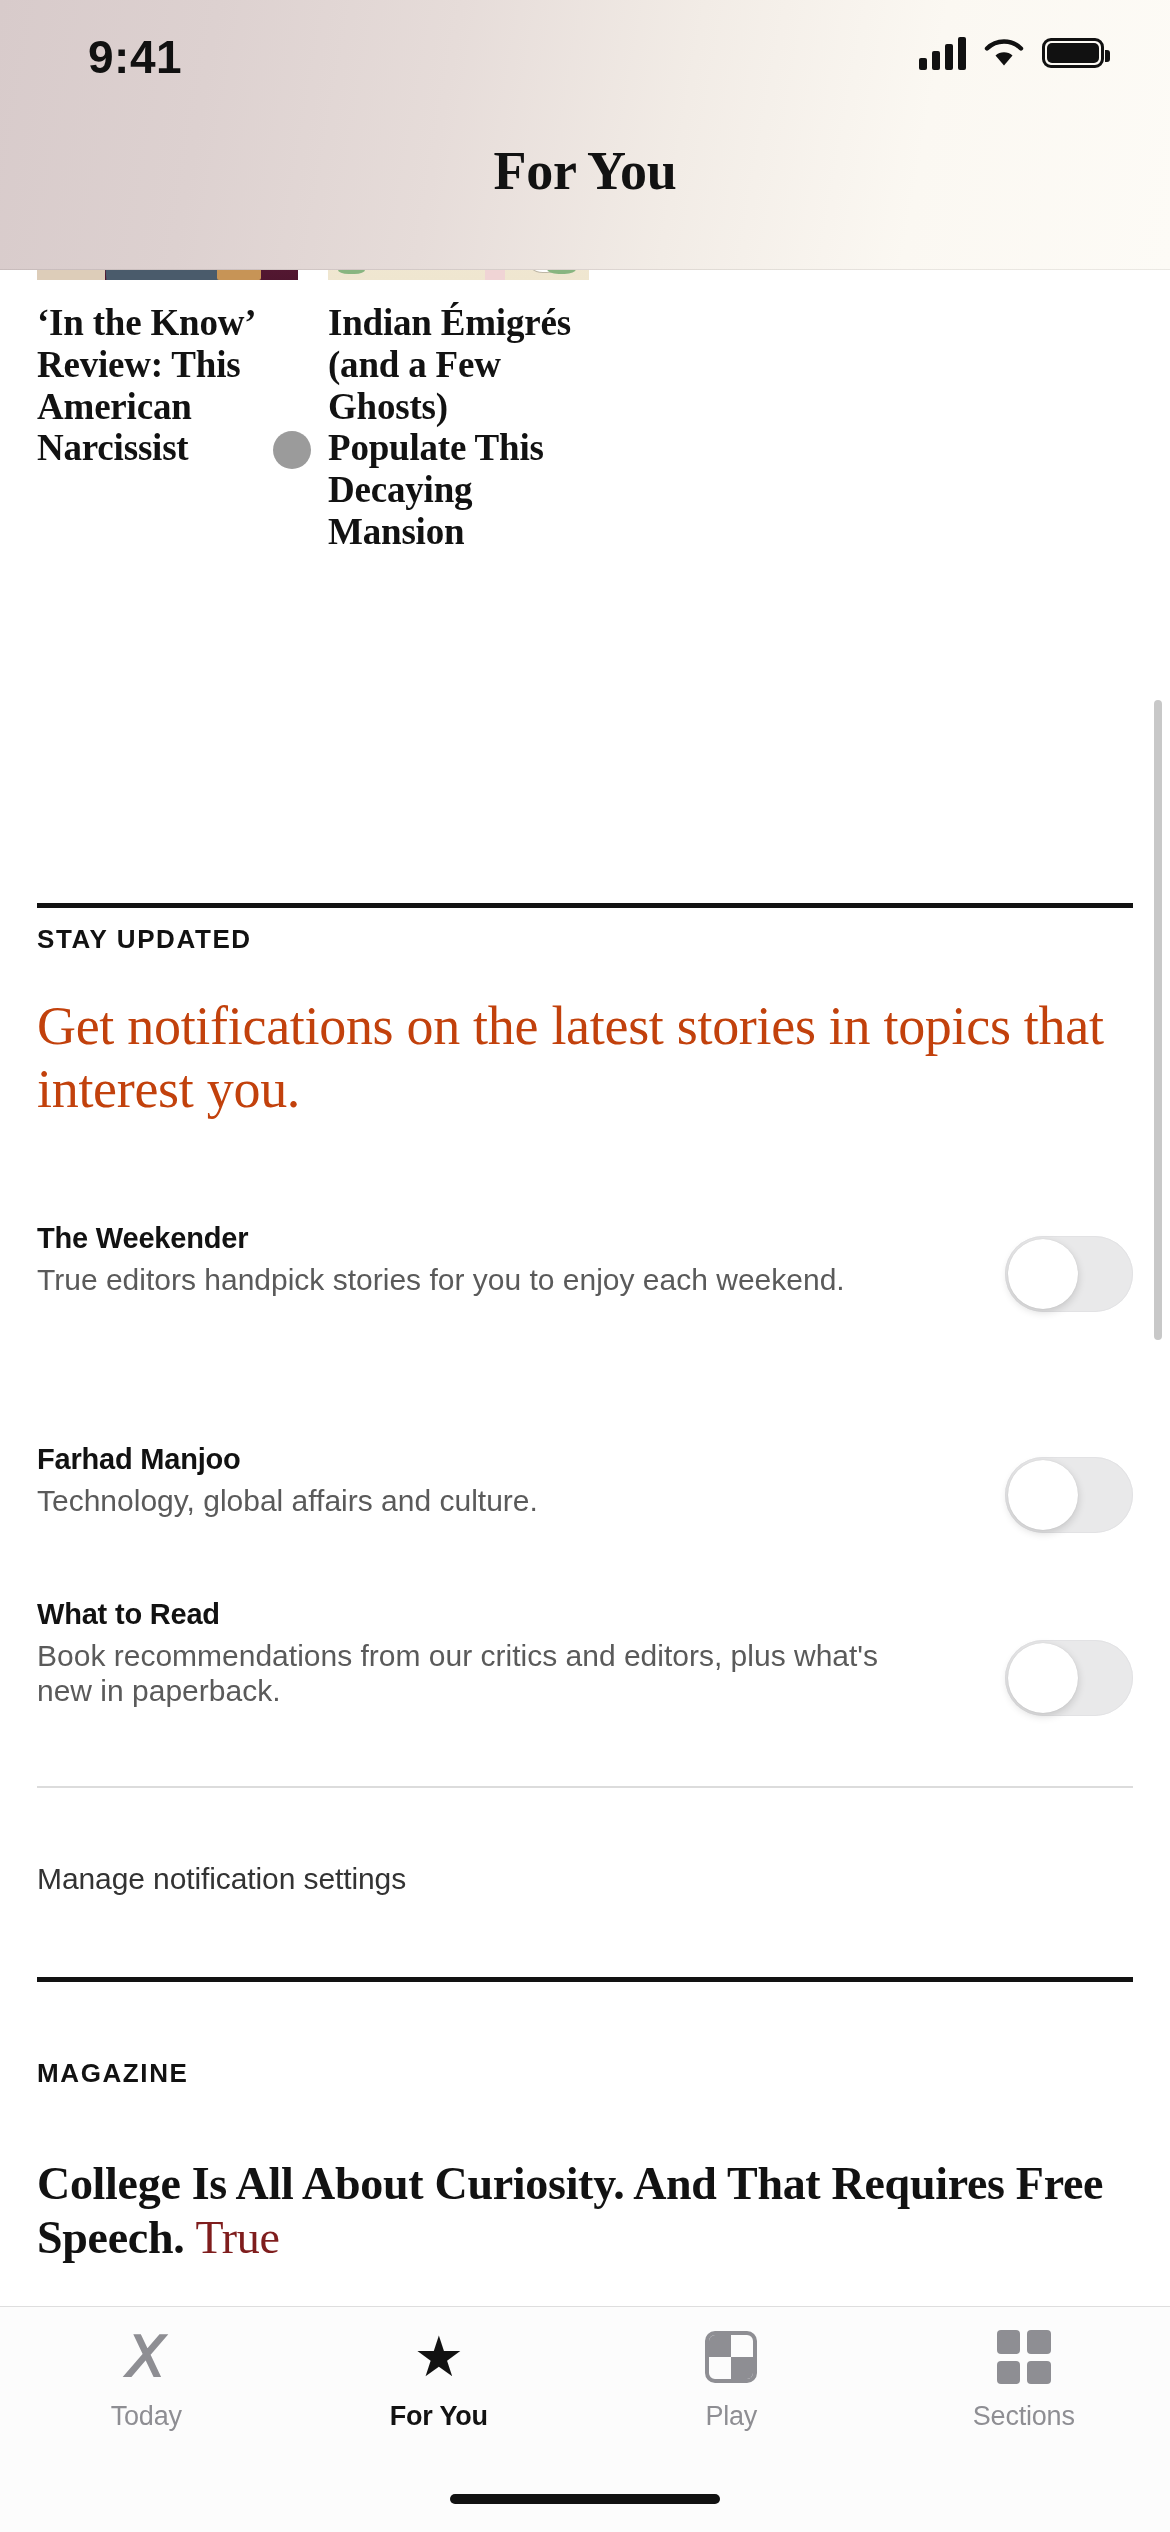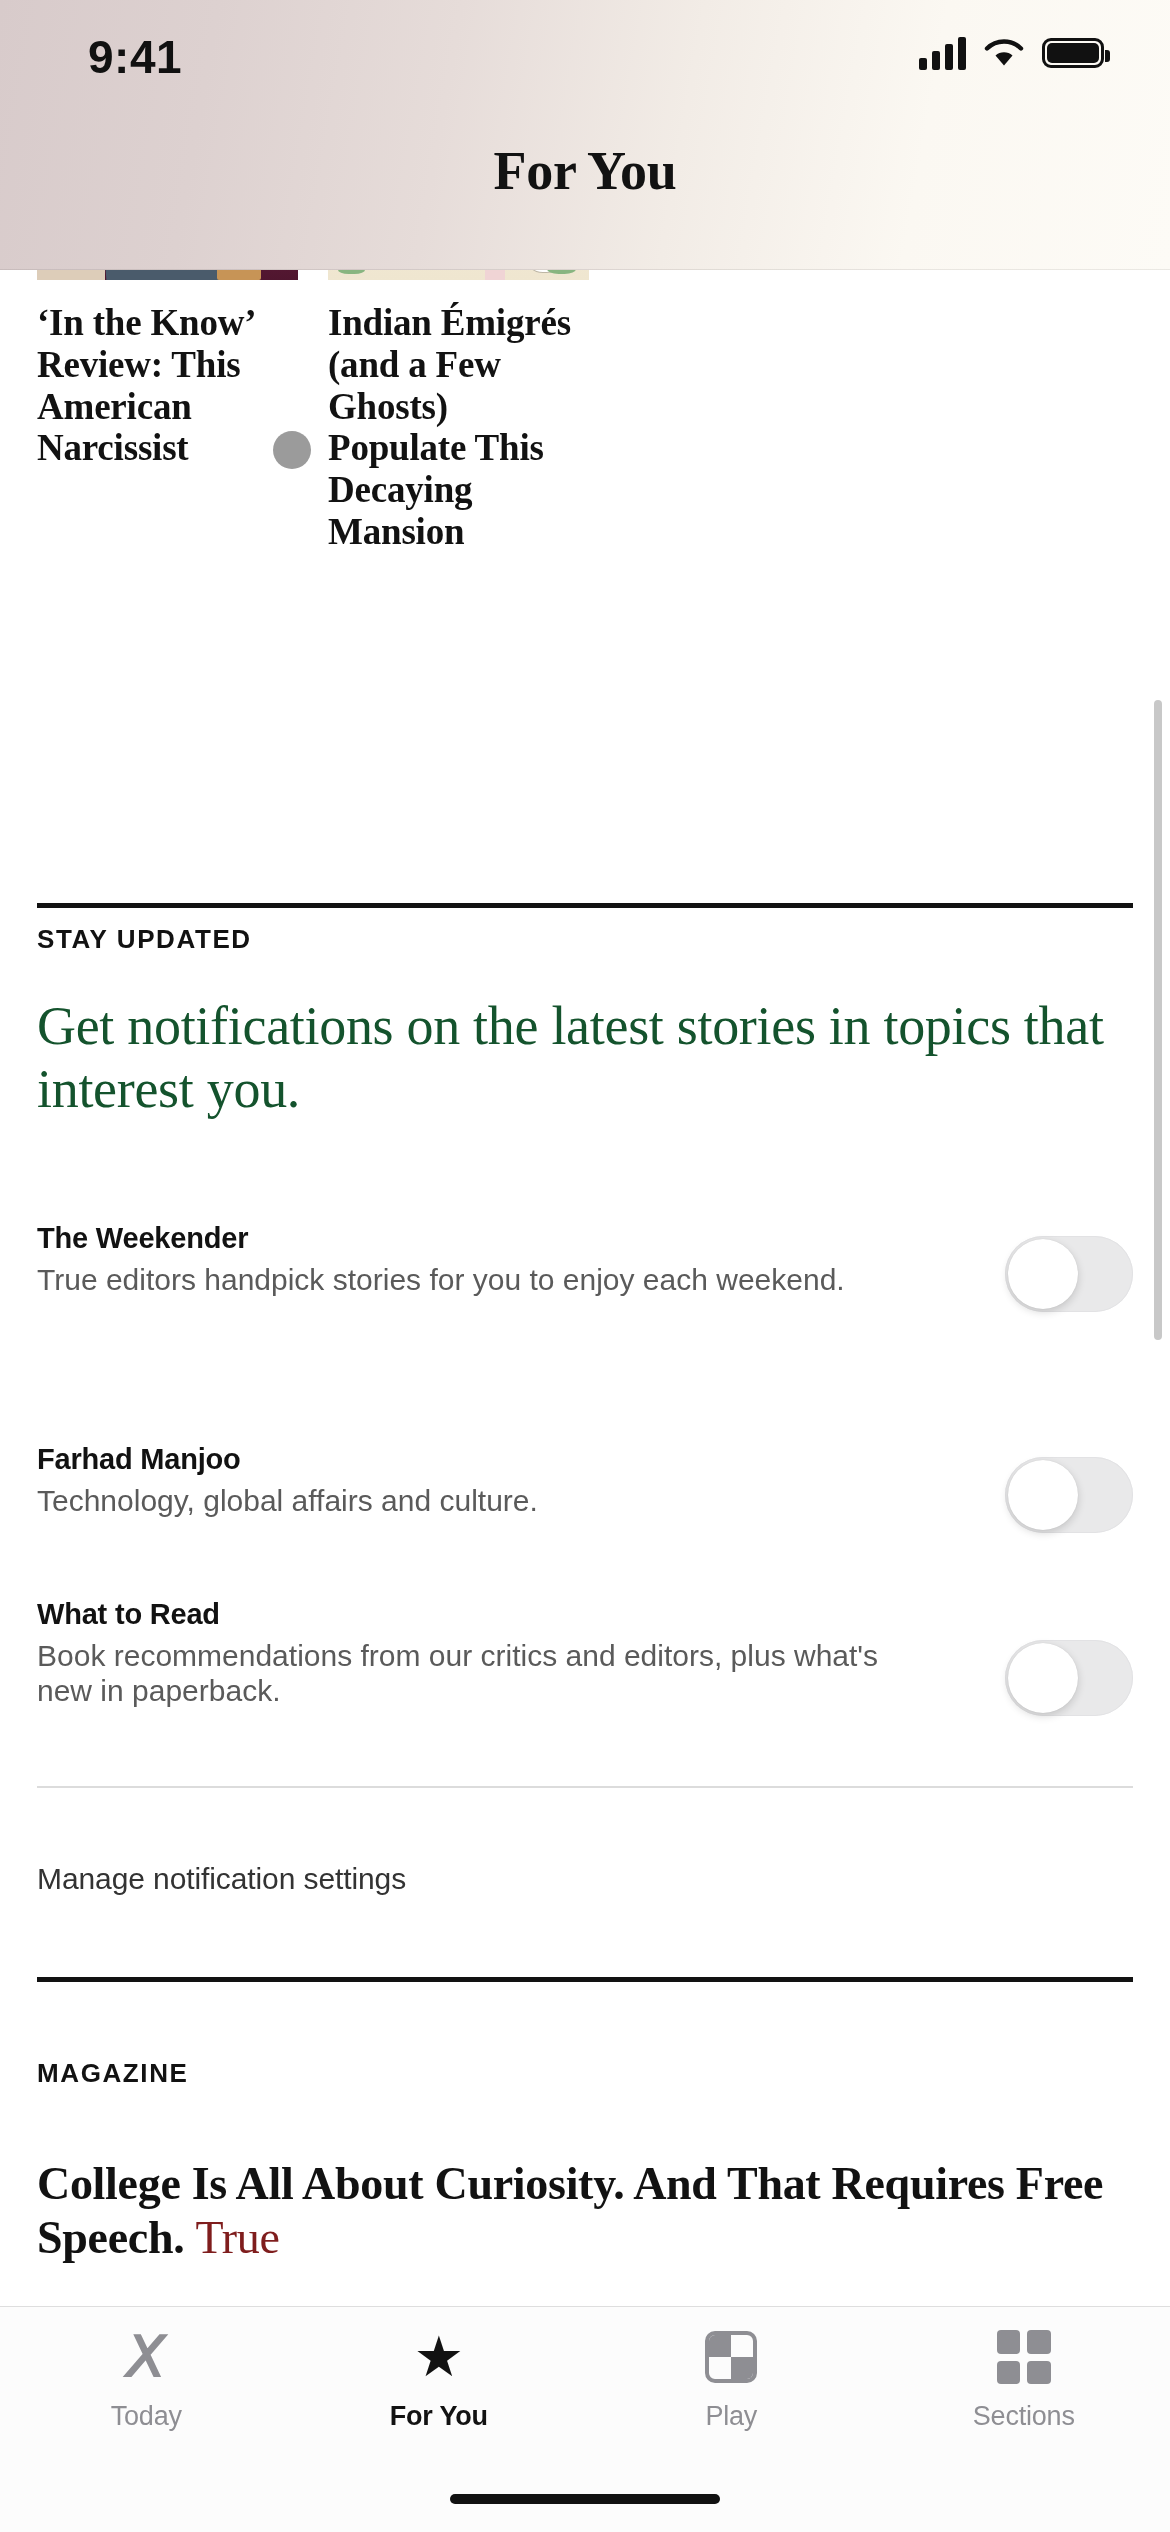--- a/index.html
+++ b/index.html
@@ -90,21 +90,21 @@
 
   .kicker {
     position:absolute; left:37px;
     font-family:"Liberation Sans", sans-serif;
     font-weight:700; font-size:26px; letter-spacing:1.6px;
     color:#121212;
   }
   .promo-head {
     position:absolute; left:37px; width:1100px;
     font-family:"Liberation Serif", serif;
-    font-weight:400; font-size:54px; line-height:1.16; color:#14532d;
+    font-weight:400; font-size:54px; line-height:1.16; color:#c2410c;
     letter-spacing:-0.3px;
   }
 
   
   .nl-row { position:absolute; left:37px; width:1096px; }
   .nl-name {
     font-family:"Liberation Sans", sans-serif;
     font-weight:700; font-size:29px; color:#121212; letter-spacing:-0.2px;
   }
   .nl-desc {

